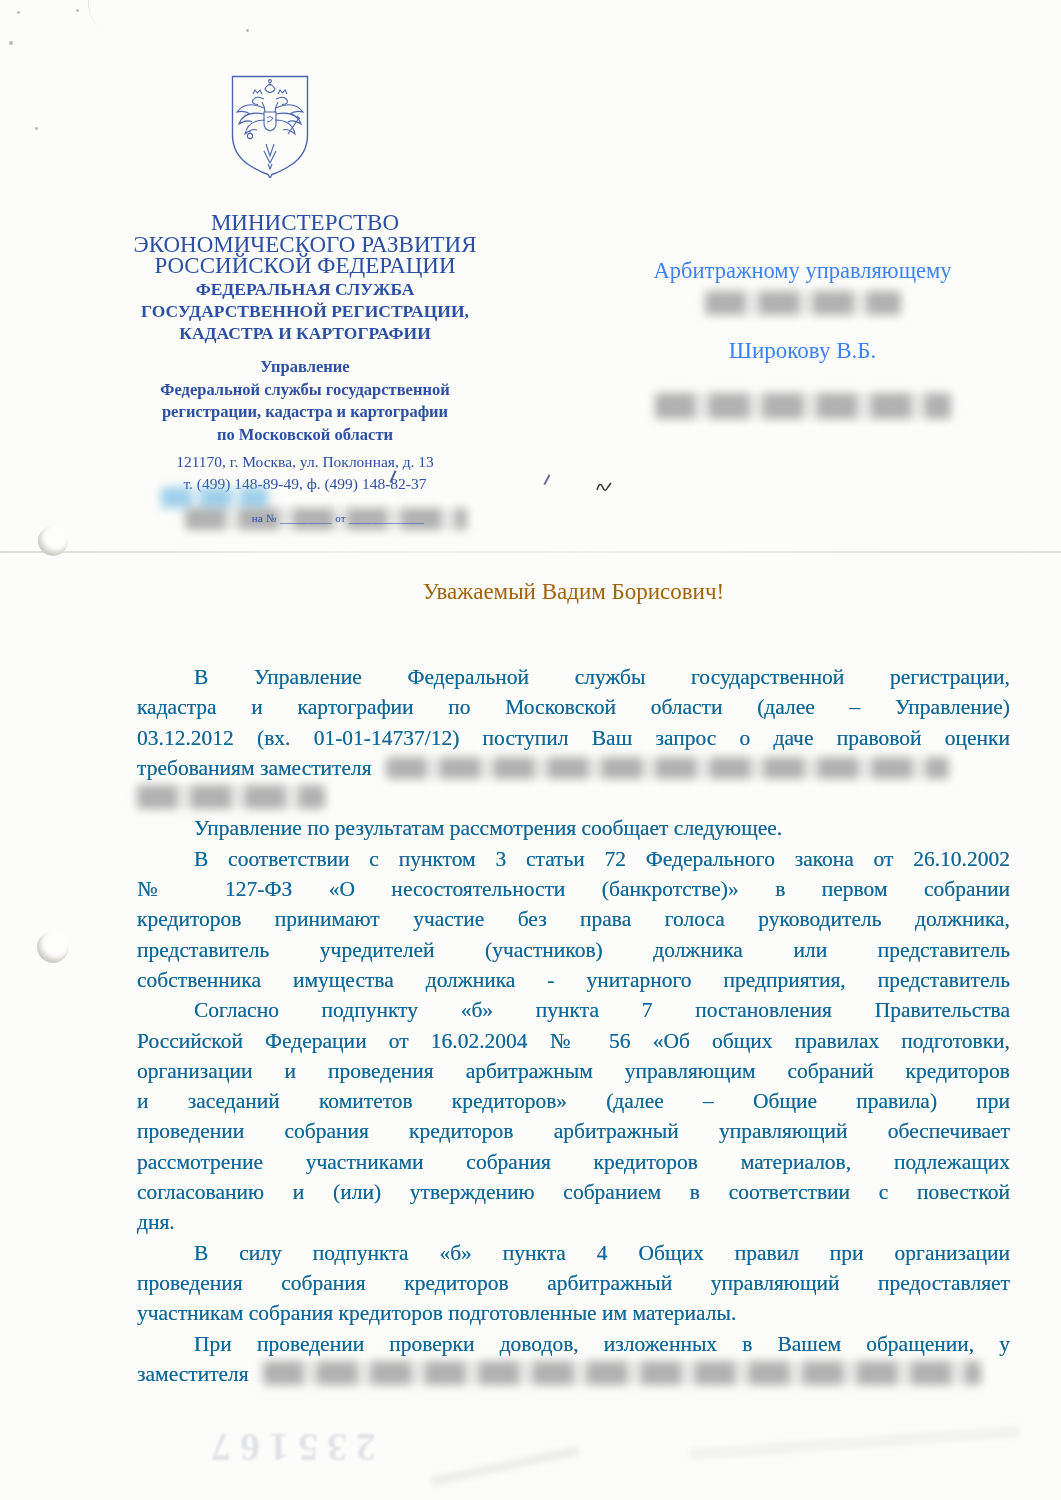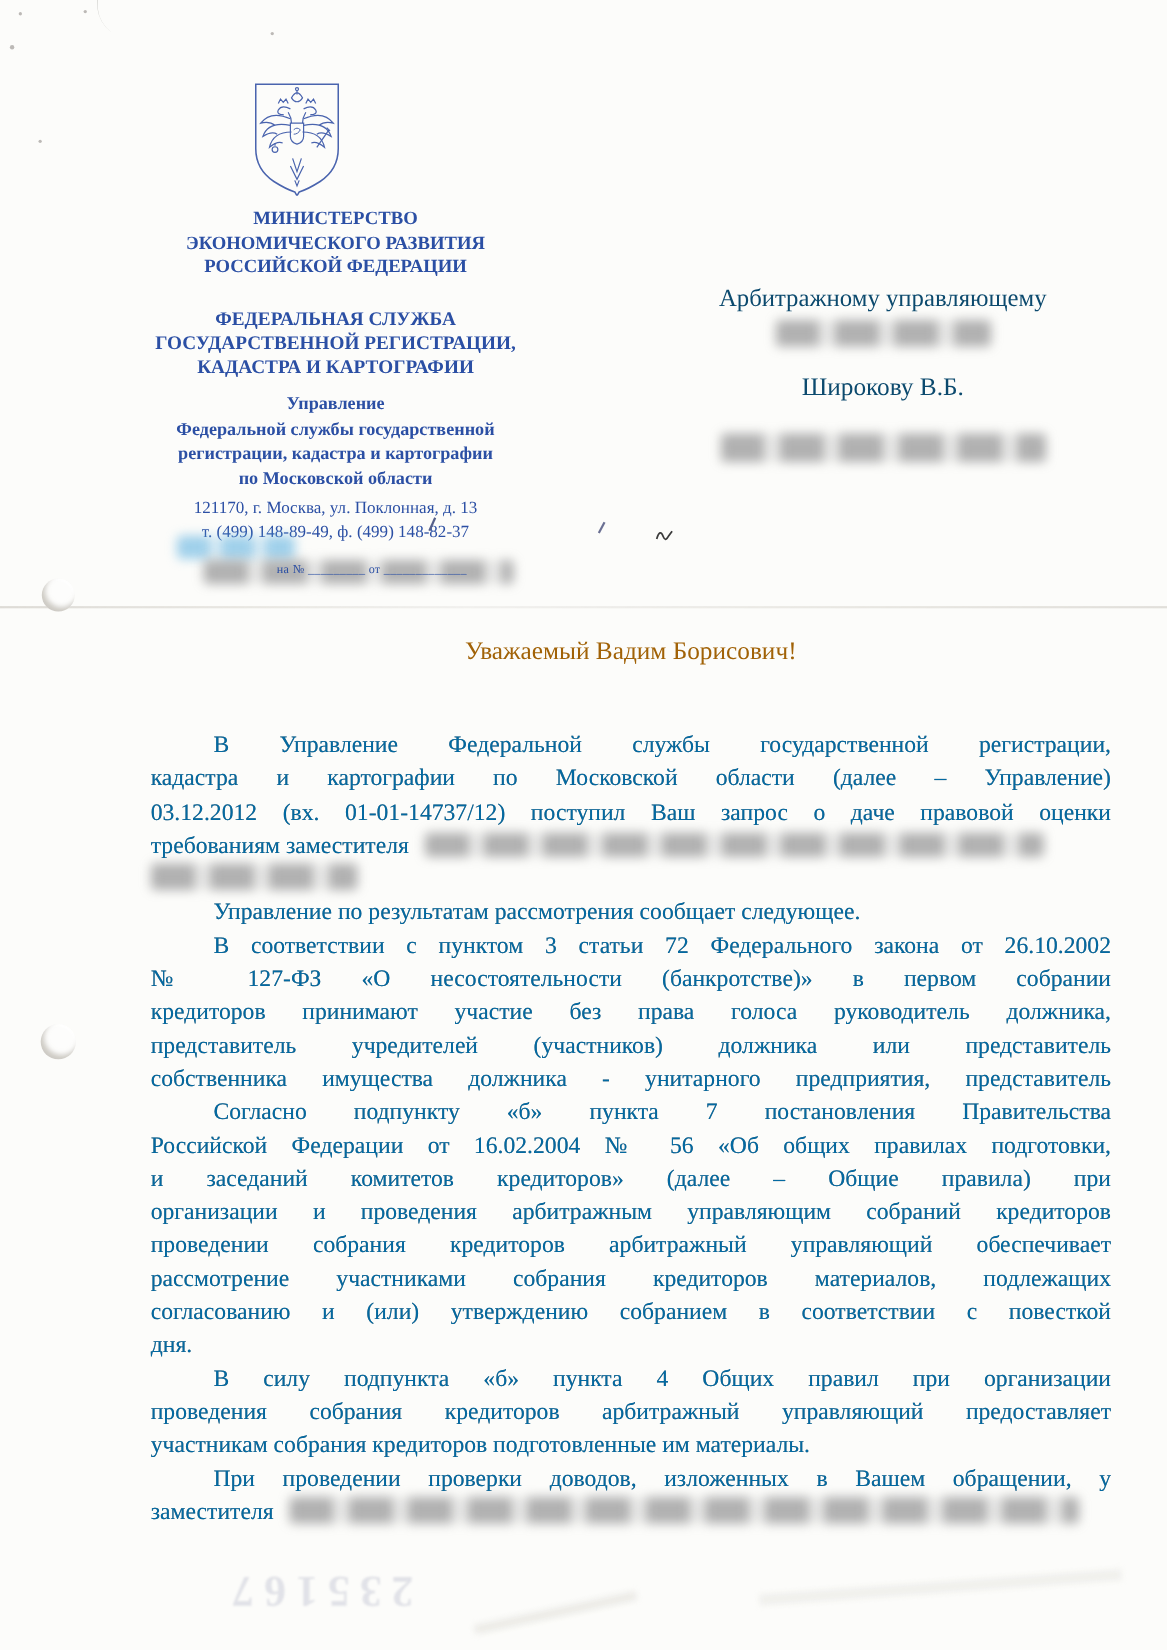--- a/index.html
+++ b/index.html
@@ -27,33 +27,33 @@
   .streak-2{left:690px;top:1438px;width:330px;height:10px;transform:rotate(-4deg);background:rgba(198,194,186,.22);}
   
   .redact{display:inline-block;height:22px;border-radius:4px;vertical-align:-4px;
     background:repeating-linear-gradient(90deg,rgba(108,108,110,.52) 0 40px,rgba(120,120,122,.14) 40px 54px);
     filter:blur(5px);}
   .redact.blue{background:repeating-linear-gradient(90deg,rgba(96,178,224,.6) 0 30px,rgba(140,200,235,.25) 30px 40px);}
   
   .letterhead{position:absolute;left:95px;top:72px;width:420px;text-align:center;color:#2b4fa4;}
   .emblem{position:absolute;left:133px;top:0;width:84px;height:106px;}
   .prelines{white-space:pre-line;}
-  .lh-ministry{position:absolute;left:0;top:116px;width:420px;font-weight:bold;font-size:17px;line-height:21.5px;}
+  .lh-ministry{position:absolute;left:0;top:140px;width:420px;font-weight:normal;font-size:23px;line-height:21.5px;}
   .lh-service{position:absolute;left:0;top:206px;width:420px;font-weight:bold;font-size:17.5px;line-height:22px;}
   .lh-dept{position:absolute;left:0;top:284px;width:420px;font-weight:bold;font-size:16.5px;line-height:22.5px;}
   .lh-address{position:absolute;left:0;top:381px;width:420px;font-size:15.5px;}
   .lh-phone{position:absolute;left:0;top:403px;width:420px;font-size:15.5px;}
   .lh-email-line{position:absolute;left:66px;top:415px;width:354px;text-align:left;}
   .lh-ref{position:absolute;left:66px;top:440px;width:354px;text-align:center;font-size:11px;letter-spacing:.3px;}
   .hand-slash{position:absolute;width:1.6px;background:#55608a;}
   .slash-1{left:392px;top:470px;height:13px;transform:rotate(24deg);}
   .slash-2{left:546px;top:474px;height:11px;transform:rotate(28deg);background:#6a6f92;}
   .scribble{position:absolute;left:595px;top:478px;}
   
-  .recipient{position:absolute;left:615px;top:258px;width:375px;text-align:center;color:#0c4a6e;}
+  .recipient{position:absolute;left:615px;top:258px;width:375px;text-align:center;color:#3b82f6;}
   .recipient-heading{font-size:22.5px;}
   .recipient .r1{margin-top:7px;width:196px;height:24px;}
   .recipient-name{margin-top:23px;font-size:23px;}
   .recipient .r2{margin-top:29px;width:296px;height:26px;}
   
   .salutation{position:absolute;left:137px;top:579px;width:873px;text-align:center;
     font-size:23px;color:#a16207;}
   .letter-body{position:absolute;left:137px;top:662px;width:873px;
     font-size:21.5px;line-height:30.3px;color:#0369a1;
     text-shadow:0 0 .4px rgba(20,20,20,.5);}
@@ -168,22 +168,22 @@
     <div class="ln ind">Управление по результатам рассмотрения сообщает следующее.</div>
 
     <div class="ln jl ind">В соответствии с пунктом 3 статьи 72 Федерального закона от 26.10.2002</div>
     <div class="ln jl">№ 127-ФЗ «О несостоятельности (банкротстве)» в первом собрании</div>
     <div class="ln jl">кредиторов принимают участие без права голоса руководитель должника,</div>
     <div class="ln jl">представитель учредителей (участников) должника или представитель</div>
     <div class="ln jl">собственника имущества должника - унитарного предприятия, представитель</div>
 
     <div class="ln jl ind">Согласно подпункту «б» пункта 7 постановления Правительства</div>
     <div class="ln jl">Российской Федерации от 16.02.2004 № 56 «Об общих правилах подготовки,</div>
+    <div class="ln jl">организации и проведения арбитражным управляющим собраний кредиторов</div>
     <div class="ln jl">и заседаний комитетов кредиторов» (далее – Общие правила)  при</div>
-    <div class="ln jl">организации и проведения арбитражным управляющим собраний кредиторов</div>
     <div class="ln jl">проведении собрания кредиторов арбитражный управляющий обеспечивает</div>
     <div class="ln jl">рассмотрение участниками собрания кредиторов материалов, подлежащих</div>
     <div class="ln jl">согласованию и (или) утверждению собранием в соответствии с повесткой</div>
     <div class="ln">дня.</div>
 
     <div class="ln jl ind">В силу подпункта «б» пункта 4 Общих правил при организации</div>
     <div class="ln jl">проведения собрания кредиторов арбитражный управляющий  предоставляет</div>
     <div class="ln">участникам собрания кредиторов подготовленные им материалы.</div>
 
     <div class="ln jl ind">При проведении проверки доводов, изложенных в Вашем обращении, у</div>

